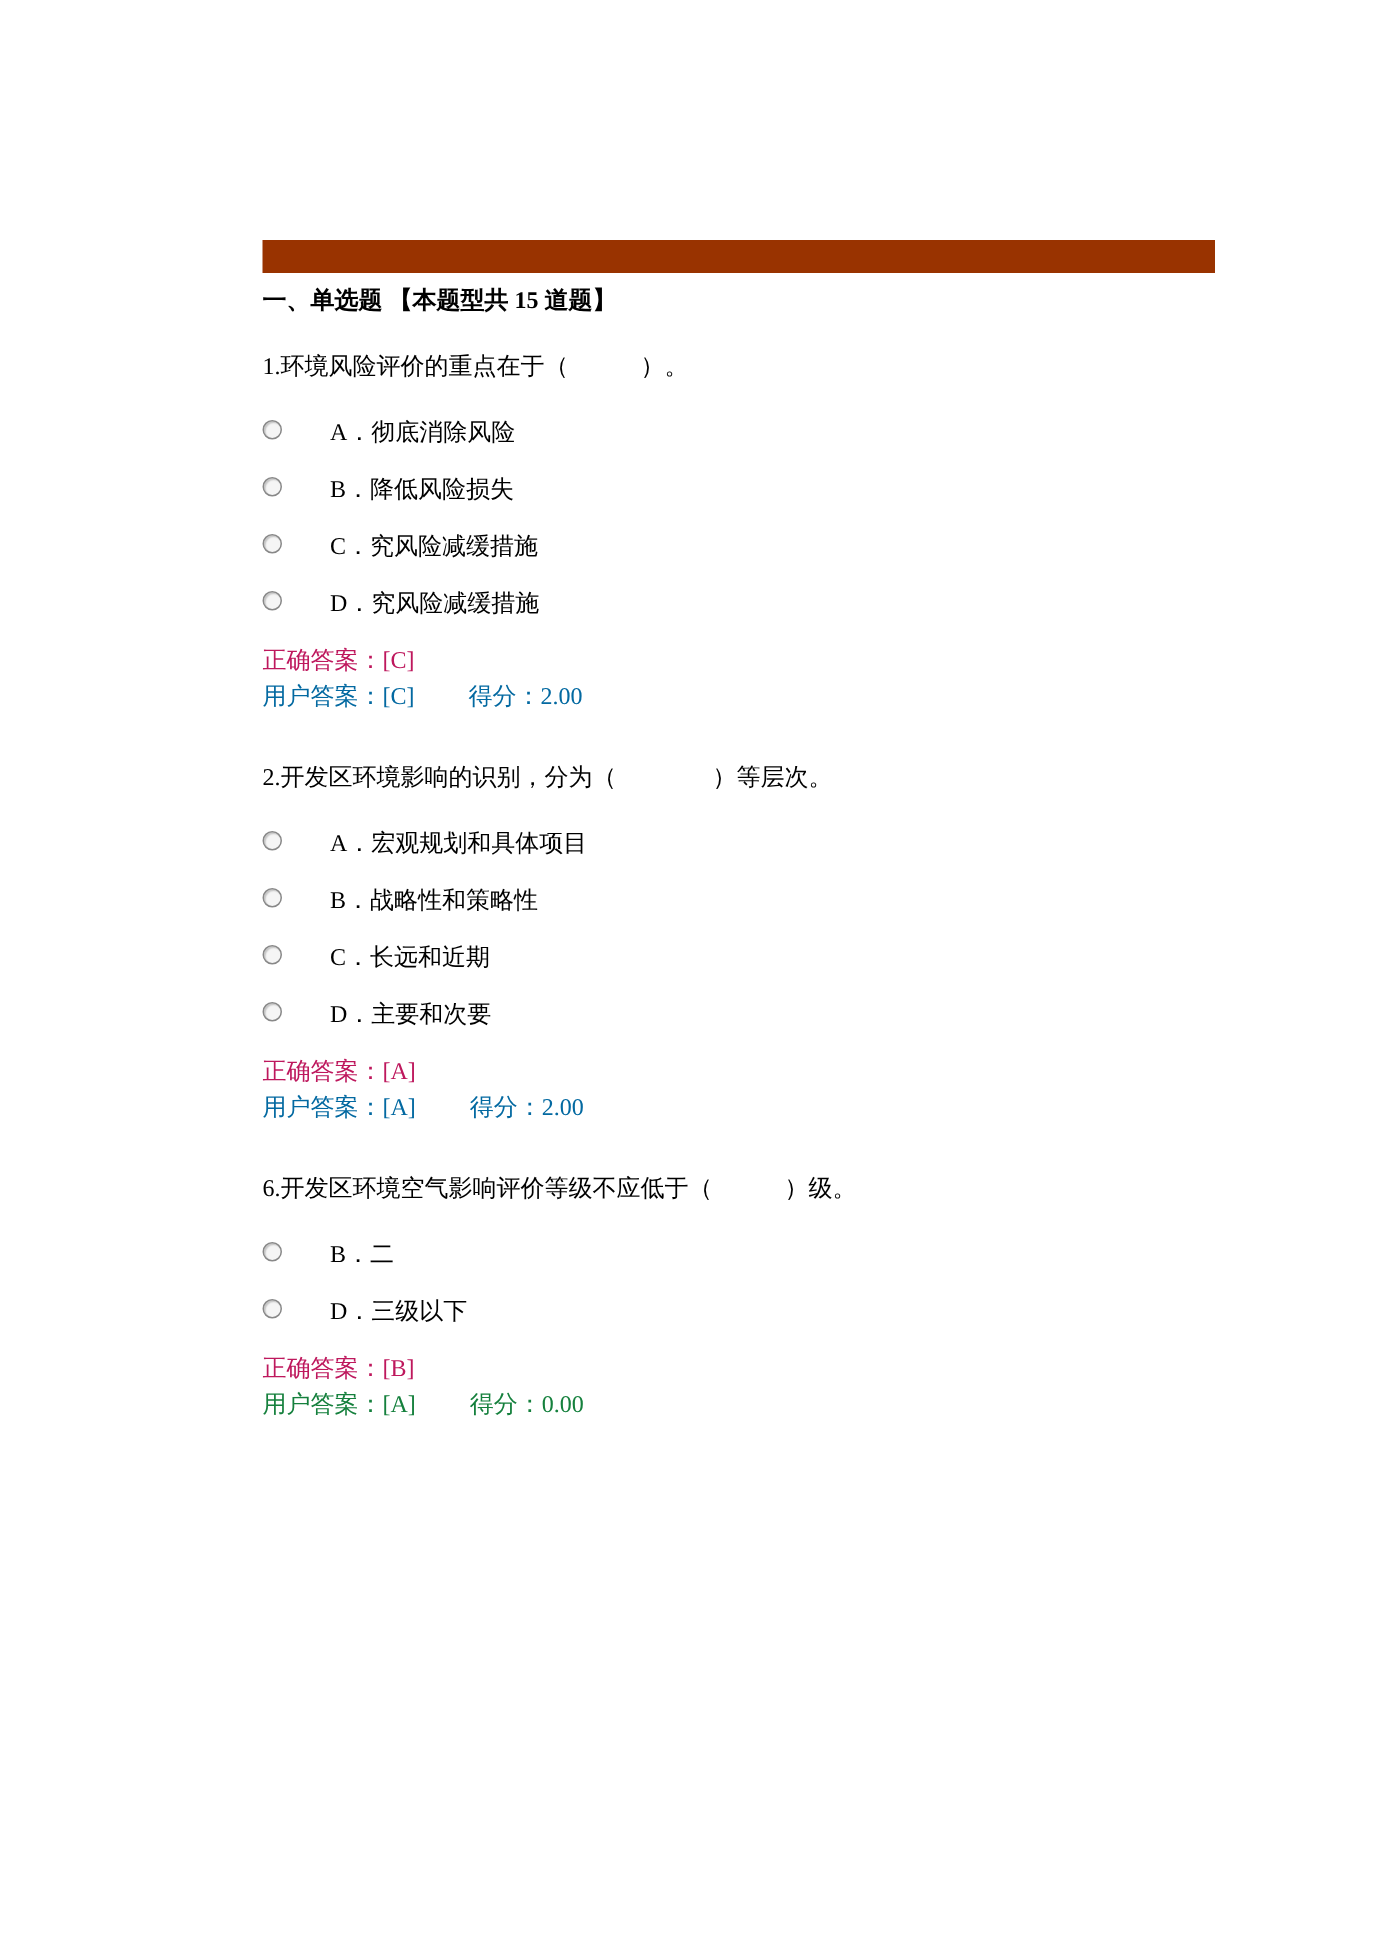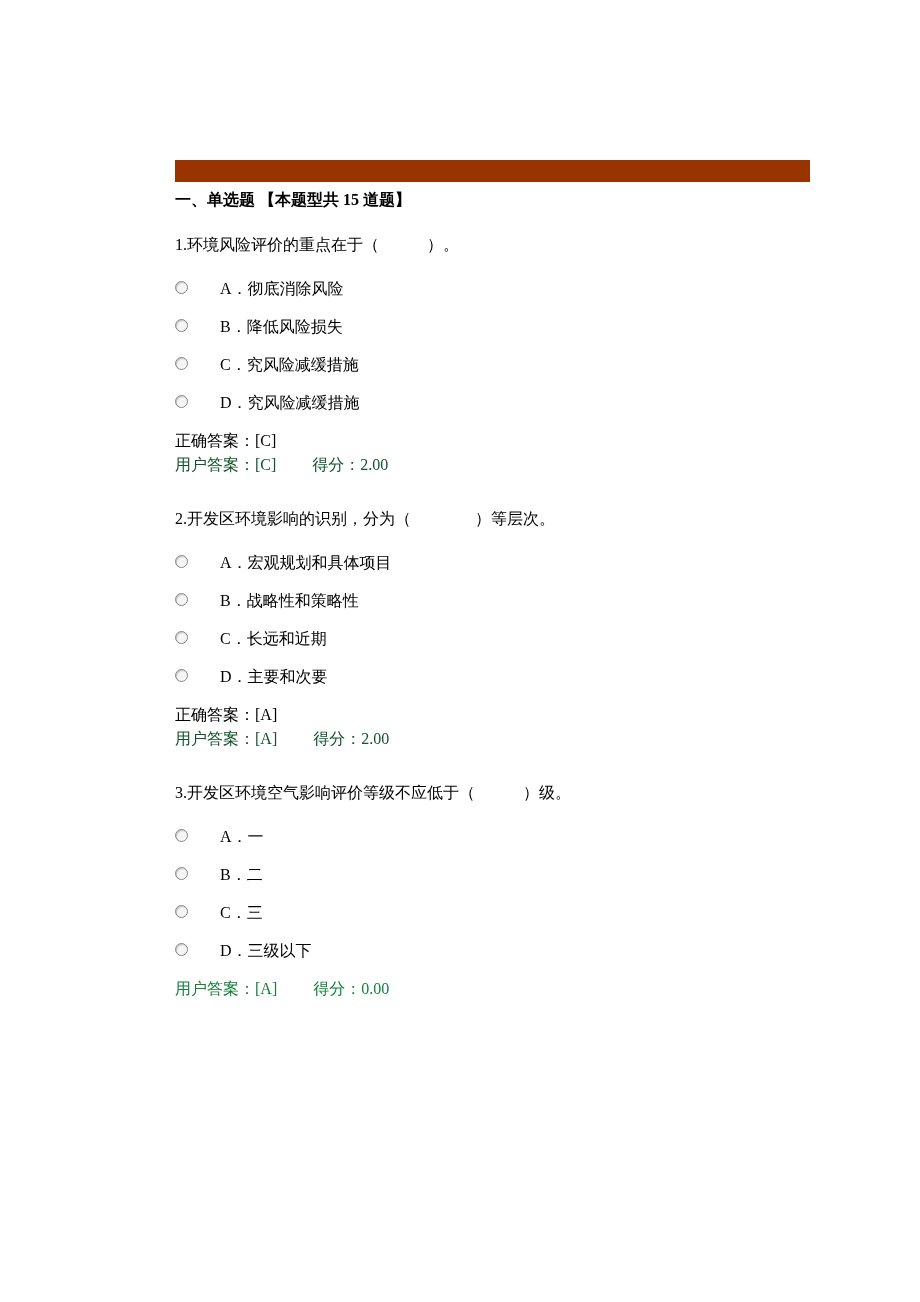--- a/index.html
+++ b/index.html
@@ -49,25 +49,25 @@
       border: 1px solid #888;
       border-radius: 50%;
       background: #f5f5f5;
       box-shadow: inset 1px 1px 1px rgba(0,0,0,0.2);
       display: inline-block;
     }
     .option-text {
       flex: 1;
     }
     .answer-correct {
-      color: #000000;
+      color: #be185d;
       line-height: 1.5;
     }
     .answer-user-green {
-      color: #14532d;
+      color: #0369a1;
       line-height: 1.5;
     }
     .answer-user-red {
       color: #15803d;
       line-height: 1.5;
     }
     .score-gap {
       display: inline-block;
       width: 36px;
     }
@@ -137,42 +137,31 @@
           <span class="radio-wrap">
             <span class="radio-circle"></span>
           </span>
           <span class="option-text">D．主要和次要</span>
         </div>
         <div class="answer-correct">正确答案：[A]</div>
         <div class="answer-user-green">用户答案：[A]<span class="score-gap"></span><span>得分：2.00</span></div>
       </div>
       <div class="q-spacer"></div>
       <div class="question">
-        <div class="question-text">3.开发区环境空气影响评价等级不应低于（　　　）级。</div>
-        <div class="option-row">
-          <span class="radio-wrap">
-            <span class="radio-circle"></span>
-          </span>
-          <span class="option-text">A．一</span>
-        </div>
+        <div class="question-text">6.开发区环境空气影响评价等级不应低于（　　　）级。</div>
         <div class="option-row">
           <span class="radio-wrap">
             <span class="radio-circle"></span>
           </span>
           <span class="option-text">B．二</span>
         </div>
         <div class="option-row">
           <span class="radio-wrap">
             <span class="radio-circle"></span>
           </span>
-          <span class="option-text">C．三</span>
-        </div>
-        <div class="option-row">
-          <span class="radio-wrap">
-            <span class="radio-circle"></span>
-          </span>
           <span class="option-text">D．三级以下</span>
         </div>
+        <div class="answer-correct">正确答案：[B]</div>
         <div class="answer-user-red">用户答案：[A]<span class="score-gap"></span><span>得分：0.00</span></div>
       </div>
       <div class="q-spacer"></div>
     </div>
 </div>
 
 </body></html>

